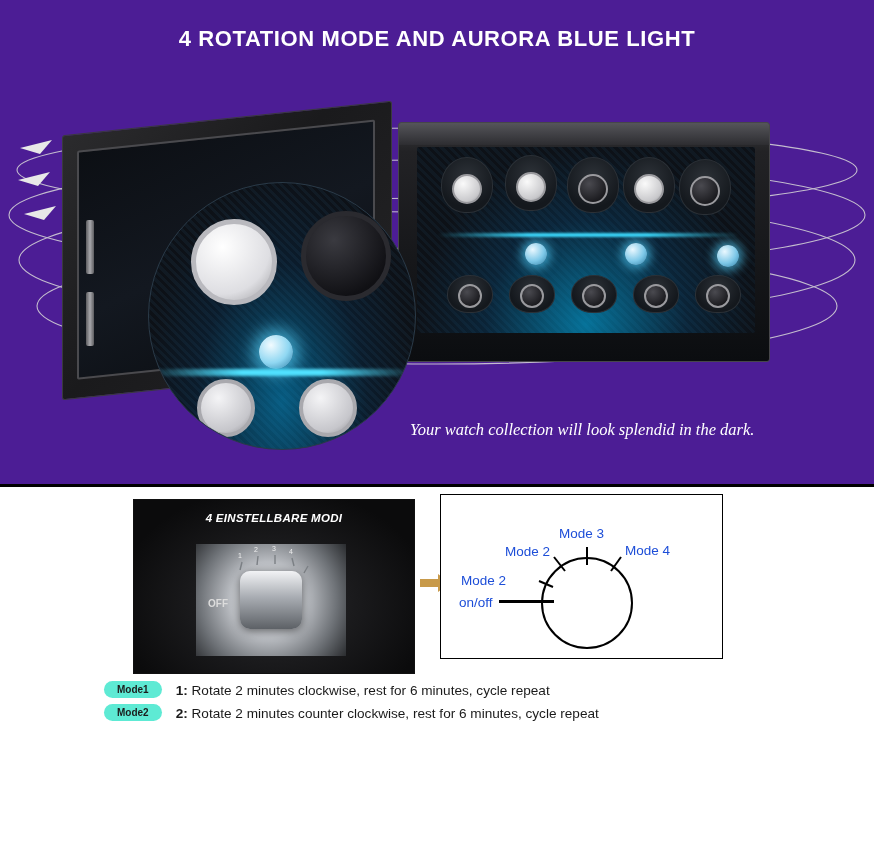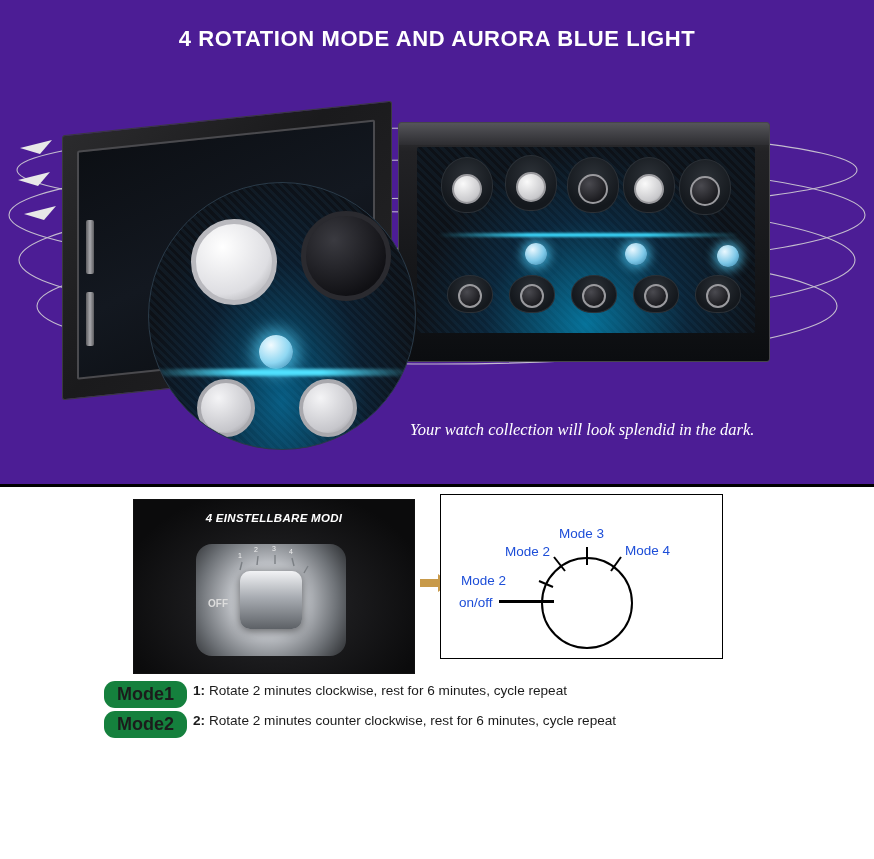--- a/index.html
+++ b/index.html
@@ -177,21 +177,21 @@
     border: 1px solid #111;
   }
   .photo-label {
     position: absolute; top: 12px; left: 0; width: 100%;
     text-align: center; color:#fff; font-size: 11.5px; font-weight: bold;
     font-style: italic; letter-spacing:.3px;
   }
   .dial-photo {
     position:absolute; left: 62px; top: 44px;
     width: 150px; height: 112px;
-    border-radius: 16px;
+    border-radius: 0;
     background: radial-gradient(circle at 48% 50%, #e7e9ec 0%, #b9bcc1 40%, #6d7176 72%, #2a2c2f 100%);
   }
   .dial-photo-knob {
     position:absolute; left: 50%; top: 50%; transform: translate(-50%,-50%);
     width: 62px; height: 58px; border-radius: 10px;
     background: linear-gradient(180deg,#f2f3f5,#a9adb3 45%,#5d6166 100%);
     box-shadow: 0 2px 8px rgba(0,0,0,.5);
   }
   .dial-photo-off {
     position:absolute; left: 12px; top: 54px; color:#dcdcdc; font-size: 10px; font-weight:bold;
@@ -226,37 +226,37 @@
     background: #000;
   }
   .mode-lbl { position: absolute; font-size: 13.5px; color:#1d4ed8; white-space: nowrap;
     font-family:"Liberation Sans", sans-serif; }
 
   
   .modes { position: absolute; left: 104px; top: 196px; width: 740px; }
   .mode-row { position: relative; margin-bottom: 2px; }
   .pill {
     display:inline-block;
-    background:#15803d;
+    background:#5eead4;
     color:#1b1b1b;
-    font-size: 18px;
+    font-size: 10px;
     font-weight: bold;
     border-radius: 11px;
     padding: 3px 13px;
     vertical-align: middle;
   }
   .mode-text {
     display:inline;
     font-size: 13.6px;
     color:#1b1b1b;
     line-height: 21px;
   }
   .mode-text b { font-weight: bold; }
   .mode-body {
-    margin-left: 0;
+    margin-left: 8px;
     text-align: justify;
   }
   .row-wrap { display: flex; align-items: flex-start; gap: 6px; }
   .row-wrap .pill { flex: 0 0 auto; margin-top: 1px; }
   .row-wrap .mode-body { flex: 1 1 auto; }
 </style>
 </head>
 <body>
 
 <div class="page">

